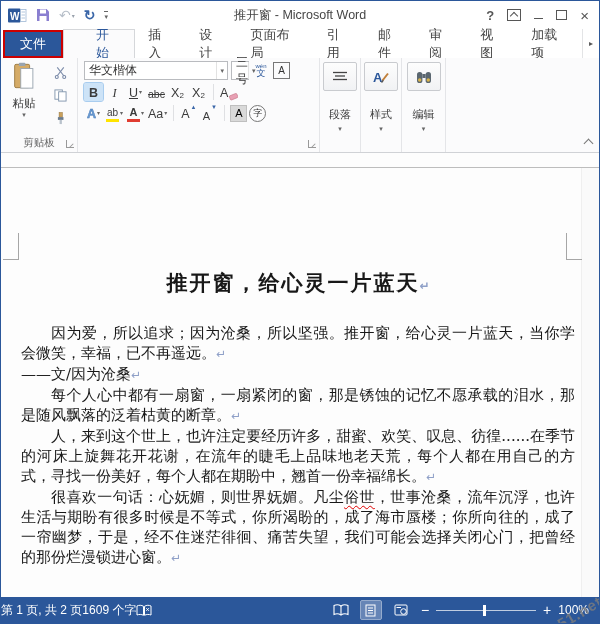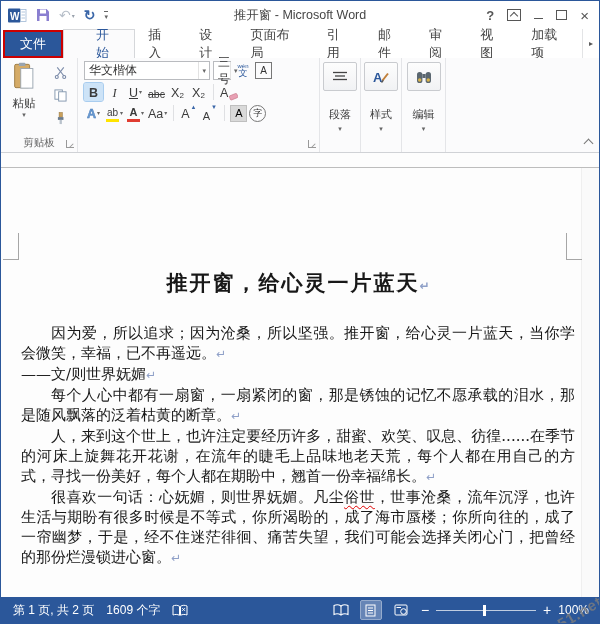--- a/index.html
+++ b/index.html
@@ -39,21 +39,21 @@
   .paste-btn{position:absolute;left:5px;top:4px;width:36px;text-align:center;cursor:pointer;}
   .paste-btn .lbl{font-size:11.5px;color:#3b3b3b;margin-top:2px;}
   .paste-btn .arr{font-size:7px;color:#666;}
   .clip-col{position:absolute;left:48px;top:5px;display:flex;flex-direction:column;gap:5px;}
   .clip-col .sbtn{width:22px;height:18px;display:flex;align-items:center;justify-content:center;cursor:pointer;}
   
   .grp-font{left:77px;width:242px;}
   .f-row1{display:flex;gap:3px;margin:3px 0 0 6px;align-items:center;}
   .combo{display:flex;align-items:center;background:#fff;border:1px solid #b9bbbf;height:19px;font-size:12px;color:#333;box-sizing:border-box;padding-left:4px;cursor:pointer;}
   .combo .arr{margin-left:auto;font-size:7px;color:#666;padding:0 3px;border-left:1px solid #e2e2e2;height:100%;display:flex;align-items:center;}
-  .c-name{width:126px;}
+  .c-name{width:144px;}
   .c-size{width:18px;}
   .phon{display:flex;flex-direction:column;align-items:center;line-height:1;color:#2b579a;cursor:pointer;width:18px;}
   .phon .t{font-size:6px;}
   .phon .b{font-size:9px;}
   .boxA{width:15px;height:15px;border:1px solid #777;display:flex;align-items:center;justify-content:center;font-size:10px;color:#333;cursor:pointer;}
   .f-row2,.f-row3{display:flex;align-items:center;gap:2px;margin:3px 0 0 6px;}
   .rbtn{display:inline-flex;align-items:flex-end;justify-content:center;height:18px;min-width:17px;font-size:12.5px;color:#3b3b3b;
     border-radius:2px;cursor:pointer;padding:0 1px;line-height:1.1;}
   .rbtn.on{background:#cde3f7;outline:1px solid #a9cdef;}
   .rbtn .da{font-size:6px;color:#666;margin-left:1px;align-self:center;}
@@ -90,21 +90,21 @@
   .doccontent h1{margin:0 0 22px;text-align:center;font-size:21px;letter-spacing:2px;font-weight:bold;line-height:30px;}
   .doccontent p{margin:0;font-size:15px;line-height:20px;text-align:justify;}
   .indent{text-indent:2em;}
   .attrib{text-align:right;text-indent:0;}
   .pmark{color:#8fa0c8;font-family:"DejaVu Sans",sans-serif;font-size:12px;letter-spacing:0;}
   .squiggle{text-decoration:underline;text-decoration-style:wavy;text-decoration-color:#e00000;text-decoration-thickness:1px;text-underline-offset:3px;}
   .watermark{position:absolute;right:-6px;bottom:16px;transform:rotate(-31deg);transform-origin:100% 100%;
     color:rgba(125,125,125,.8);font-size:15px;font-weight:bold;letter-spacing:1px;z-index:60;font-family:"Liberation Sans",sans-serif;}
   
   .statusbar{position:absolute;left:0;right:0;bottom:0;height:26px;background:#2b579a;color:#fff;display:flex;align-items:center;font-size:12px;z-index:40;}
-  .sb-item{margin-left:12px;cursor:pointer;white-space:nowrap;}
+  .sb-item{margin-left:0;cursor:pointer;white-space:nowrap;}
   .sb-right{margin-left:auto;display:flex;align-items:center;gap:10px;padding-right:10px;}
   .viewbtn{width:20px;height:18px;display:flex;align-items:center;justify-content:center;cursor:pointer;border-radius:1px;}
   .viewbtn.on{background:rgba(255,255,255,.28);outline:1px solid rgba(255,255,255,.5);}
   .zoomwrap{display:flex;align-items:center;gap:7px;}
   .zchar{font-size:14px;line-height:1;cursor:pointer;}
   .ztrack{position:relative;width:100px;height:1px;background:rgba(255,255,255,.7);cursor:pointer;}
   .zthumb{position:absolute;left:47px;top:-5px;width:3px;height:11px;background:#fff;}
   .zlabel{cursor:pointer;}
 </style>
 </head>
@@ -337,21 +337,21 @@
 
   <div class="docarea">
     <div class="pagetop"></div>
     <div class="scrolllane"></div>
     <div class="cropmark crop-l"></div>
     <div class="cropmark crop-r"></div>
 
     <div class="doccontent">
       <h1><span>推开窗，给心灵一片蓝天</span><span class="pmark">↵</span></h1>
       <p class="indent"><span>因为爱，所以追求；因为沧桑，所以坚强。推开窗，给心灵一片蓝天，当你学会微笑，幸福，已不再遥远。</span><span class="pmark">↵</span></p>
-      <p class="attrib"><span>——文/则世界妩媚</span><span class="pmark">↵</span></p>
+      <p class="attrib"><span>——文/因为沧桑</span><span class="pmark">↵</span></p>
       <p class="indent"><span>每个人心中都有一扇窗，一扇紧闭的窗，那是锈蚀的记忆不愿承载的泪水，那是随风飘落的泛着枯黄的断章。</span><span class="pmark">↵</span></p>
       <p class="indent"><span>人，来到这个世上，也许注定要经历许多，甜蜜、欢笑、叹息、彷徨......在季节的河床上旋舞花开花谢，在流年的睫毛上品味地老天荒，每个人都在用自己的方式，寻找一份美好，每个人都在期盼中，翘首一份幸福绵长。</span><span class="pmark">↵</span></p>
       <p class="indent"><span>很喜欢一句话：心妩媚，则世界妩媚。凡尘</span><span class="squiggle">俗世</span><span>，世事沧桑，流年沉浮，也许生活与期盼有很多时候是不等式，你所渴盼的，成了海市蜃楼；你所向往的，成了一帘幽梦，于是，经不住迷茫徘徊、痛苦失望，我们可能会选择关闭心门，把曾经的那份烂漫锁进心窗。</span><span class="pmark">↵</span></p>
     </div>
   </div>
 
   <div class="watermark">www.jb51.net</div>
 
   <div class="statusbar">
     <span class="sb-item">第 1 页, 共 2 页</span>

